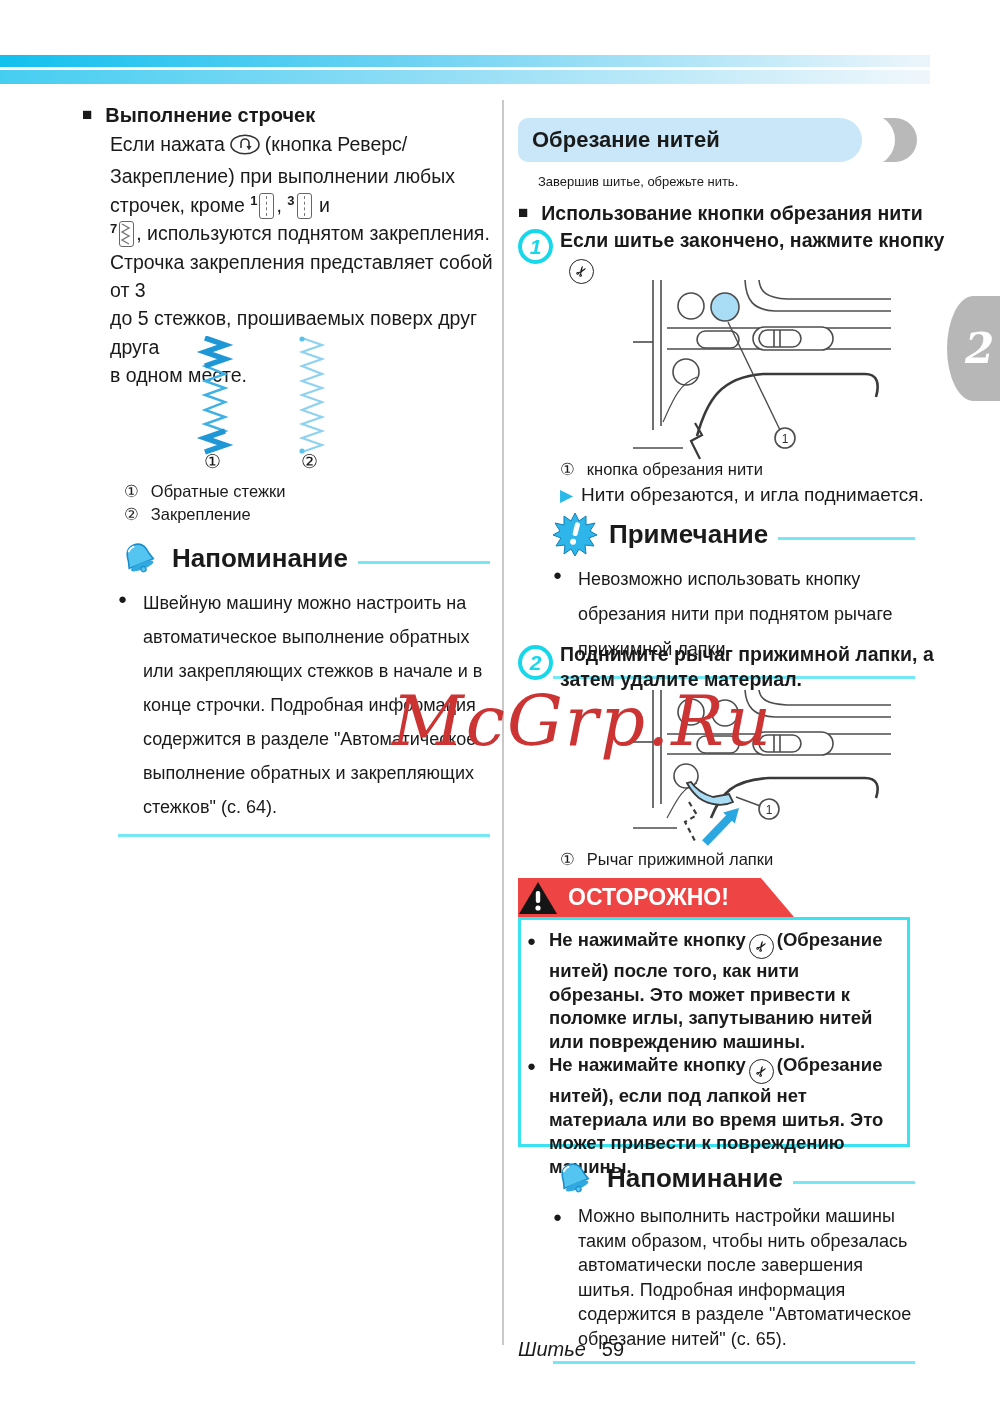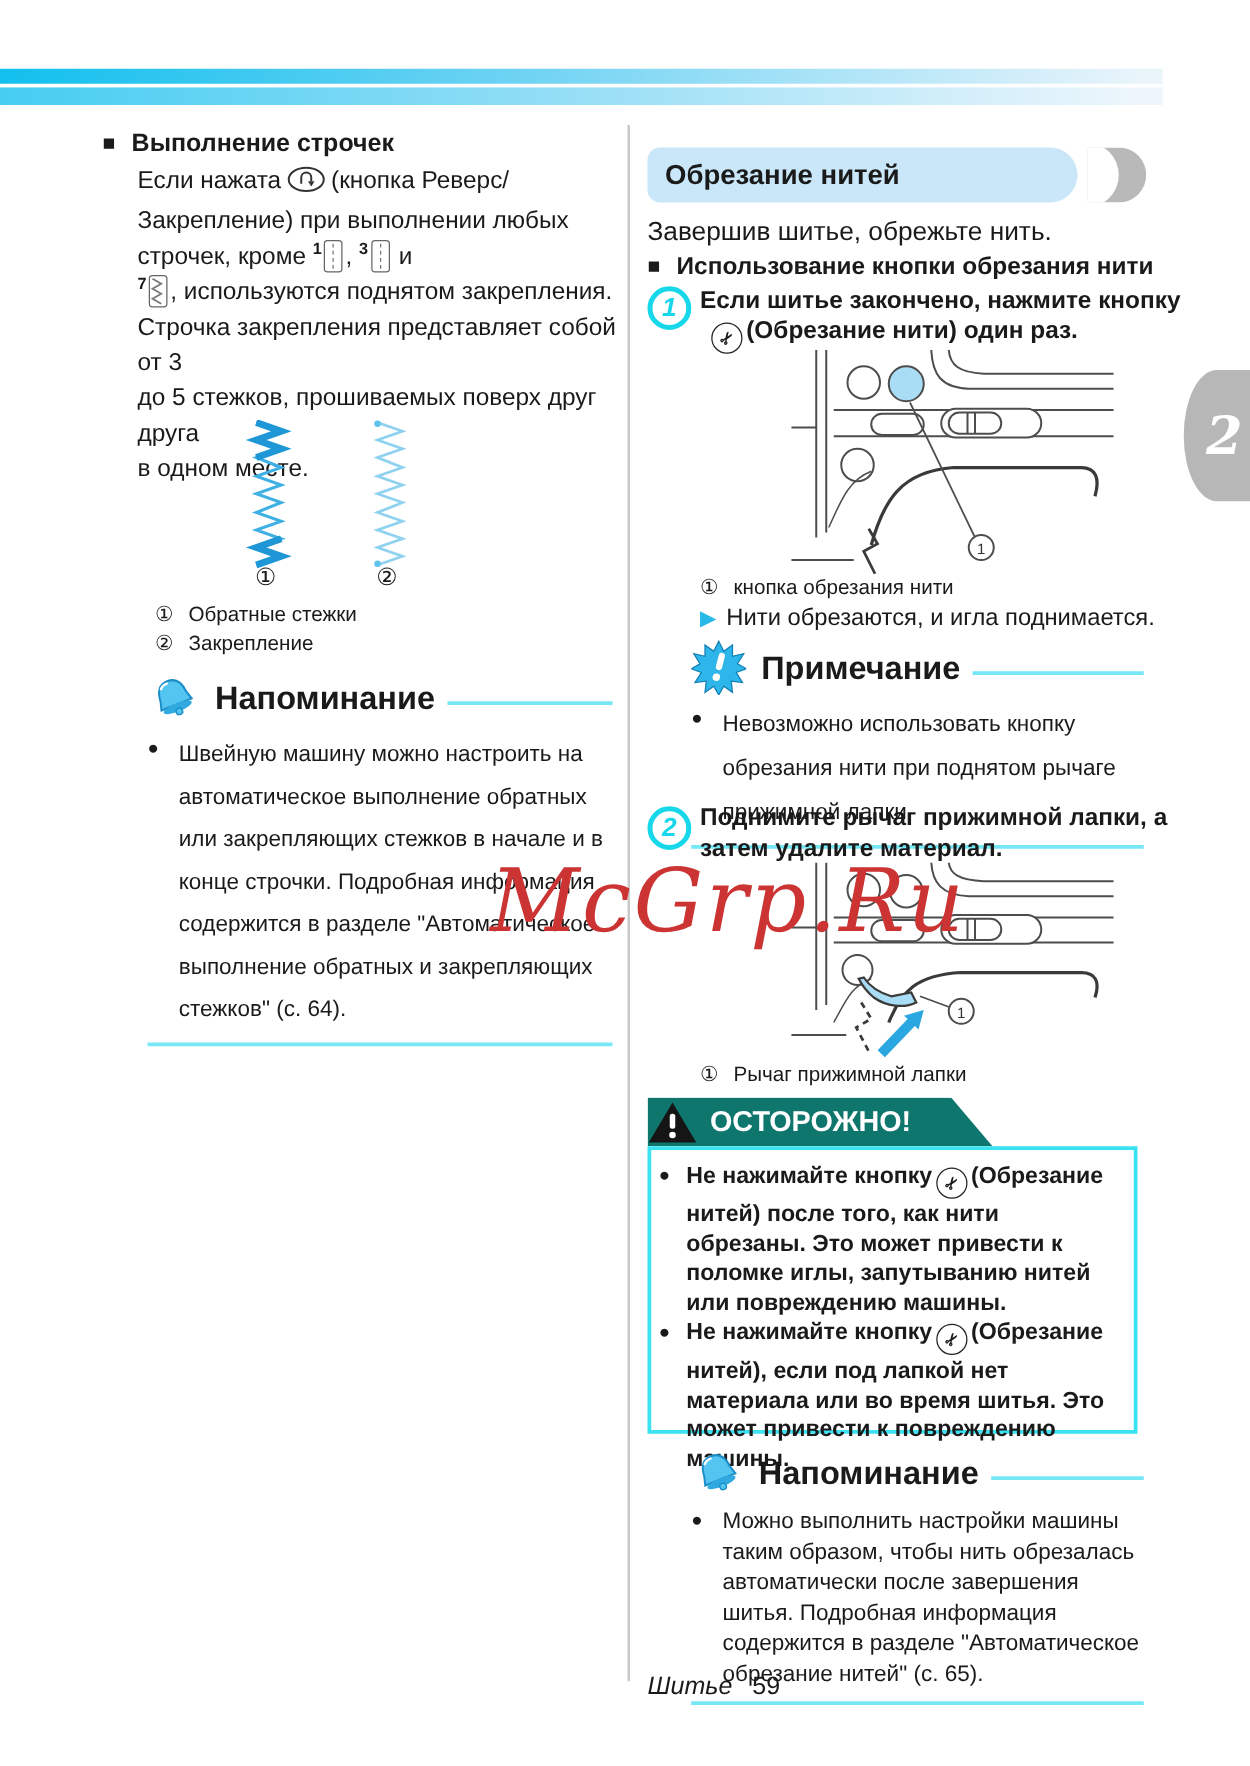--- a/index.html
+++ b/index.html
@@ -34,21 +34,21 @@
   .titlerow{display:flex;align-items:center;}
   .titlerow .t{font-weight:bold;font-size:26px;margin-left:12px;}
   .titlerow .rl{flex:1;margin-left:10px;margin-top:8px;}
   .bul{display:flex;}
   .bul .dot{width:25px;font-size:15px;padding-top:2px;}
   .bul p{margin:0;flex:1;}
   .notetext{font-size:18px;line-height:22.5px;}
   .caption{font-size:16.5px;}
   .capnum{margin-right:12px;}
   
-  .cbanner{left:518px;top:878px;width:276px;height:39px;background:#0f766e;
+  .cbanner{left:518px;top:878px;width:276px;height:39px;background:#ef4444;
     clip-path:polygon(0 0,88% 0,100% 100%,0 100%);display:flex;align-items:center;}
   .cbanner .label{color:#fff;font-weight:bold;font-size:23px;margin-left:10px;}
   .cbox{left:518px;top:917px;width:392px;height:230px;border:3px solid #3ae2f2;background:#fff;
     padding:8px 8px 0 6px;box-sizing:border-box;}
   .cbox .bul{font-weight:bold;font-size:18.5px;line-height:23.5px;}
   .cbox .bul .dot{width:22px;padding-top:1px;}
   
   .band{left:518px;top:118px;width:344px;height:44px;background:#c9e7f8;border-radius:10px 22px 22px 10px;
     display:flex;align-items:center;}
   .band .h{font-weight:bold;font-size:22px;margin-left:14px;}
@@ -148,33 +148,33 @@
 </div>
 
 <div class="abs band">
   <span class="h">Обрезание нитей</span>
 </div>
 <div class="abs crescent">
   <div class="gray"></div>
     <div class="cut"></div>
 </div>
 
-<div class="abs" style="left:518px;top:174px;font-size:21px;">Завершив шитье, обрежьте нить.</div>
+<div class="abs" style="left:538px;top:174px;font-size:13px;">Завершив шитье, обрежьте нить.</div>
 
 <div class="abs titlerow" style="left:518px;top:202px;">
   <span class="marker">■</span>
   <span class="b" style="font-size:19.5px;">Использование кнопки обрезания нити</span>
 </div>
 
 <div class="abs stepnum" style="left:518px;top:229px;">1</div>
 <div class="abs steptext" style="left:560px;top:228px;">Если шитье закончено, нажмите кнопку</div>
 <div class="abs steptext" style="left:566px;top:252px;">
   <span class="circbtn">
       <span class="sc">✂</span>
-    </span><span>(Обрезание нити) один раз.</span>
+    </span>
 </div>
 
 <svg class="abs" style="left:633px;top:280px;" width="258" height="182" viewBox="0 0 258 182">
   <g fill="none" stroke="#4d4d4d" stroke-width="1.6">
     <line x1="20" y1="0" x2="20" y2="150"></line>
     <line x1="28" y1="0" x2="28" y2="146"></line>
     <line x1="0" y1="62" x2="20" y2="62"></line>
     <path d="M0,168 H50"></path>
     <circle cx="58" cy="26" r="13" fill="#ffffff"></circle>
     <circle cx="92" cy="27" r="14" fill="#a9dcf5"></circle>

